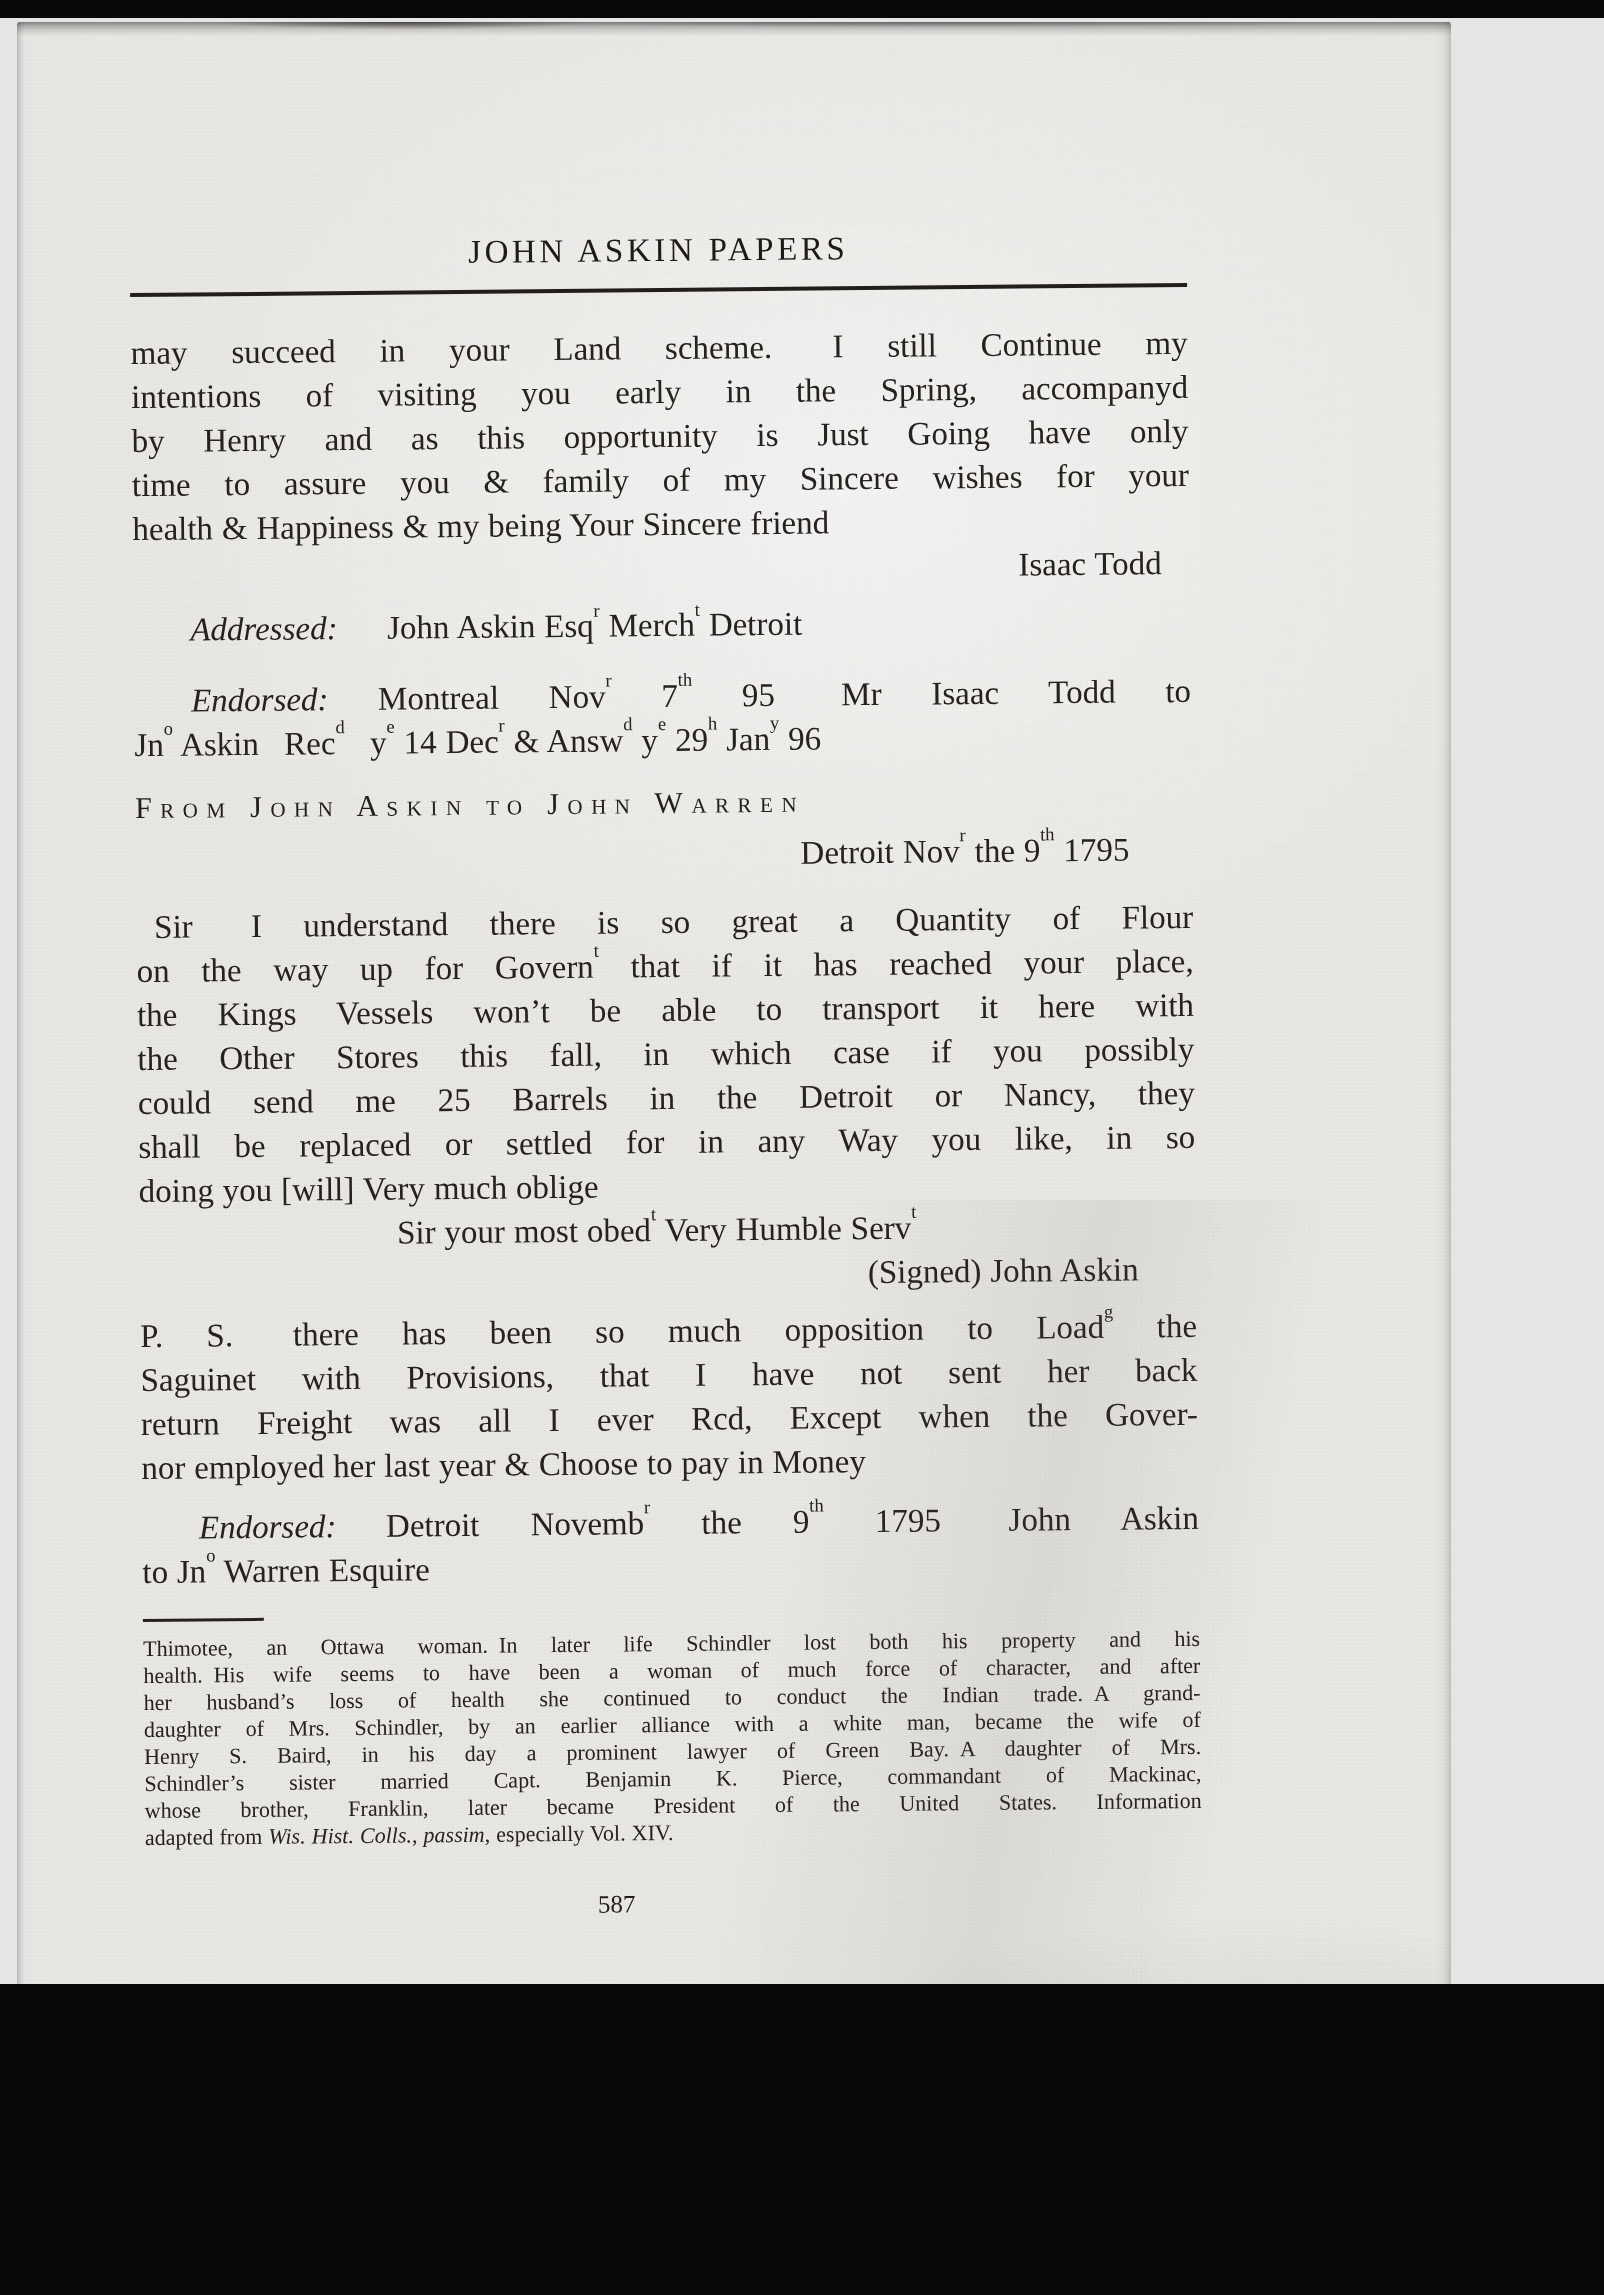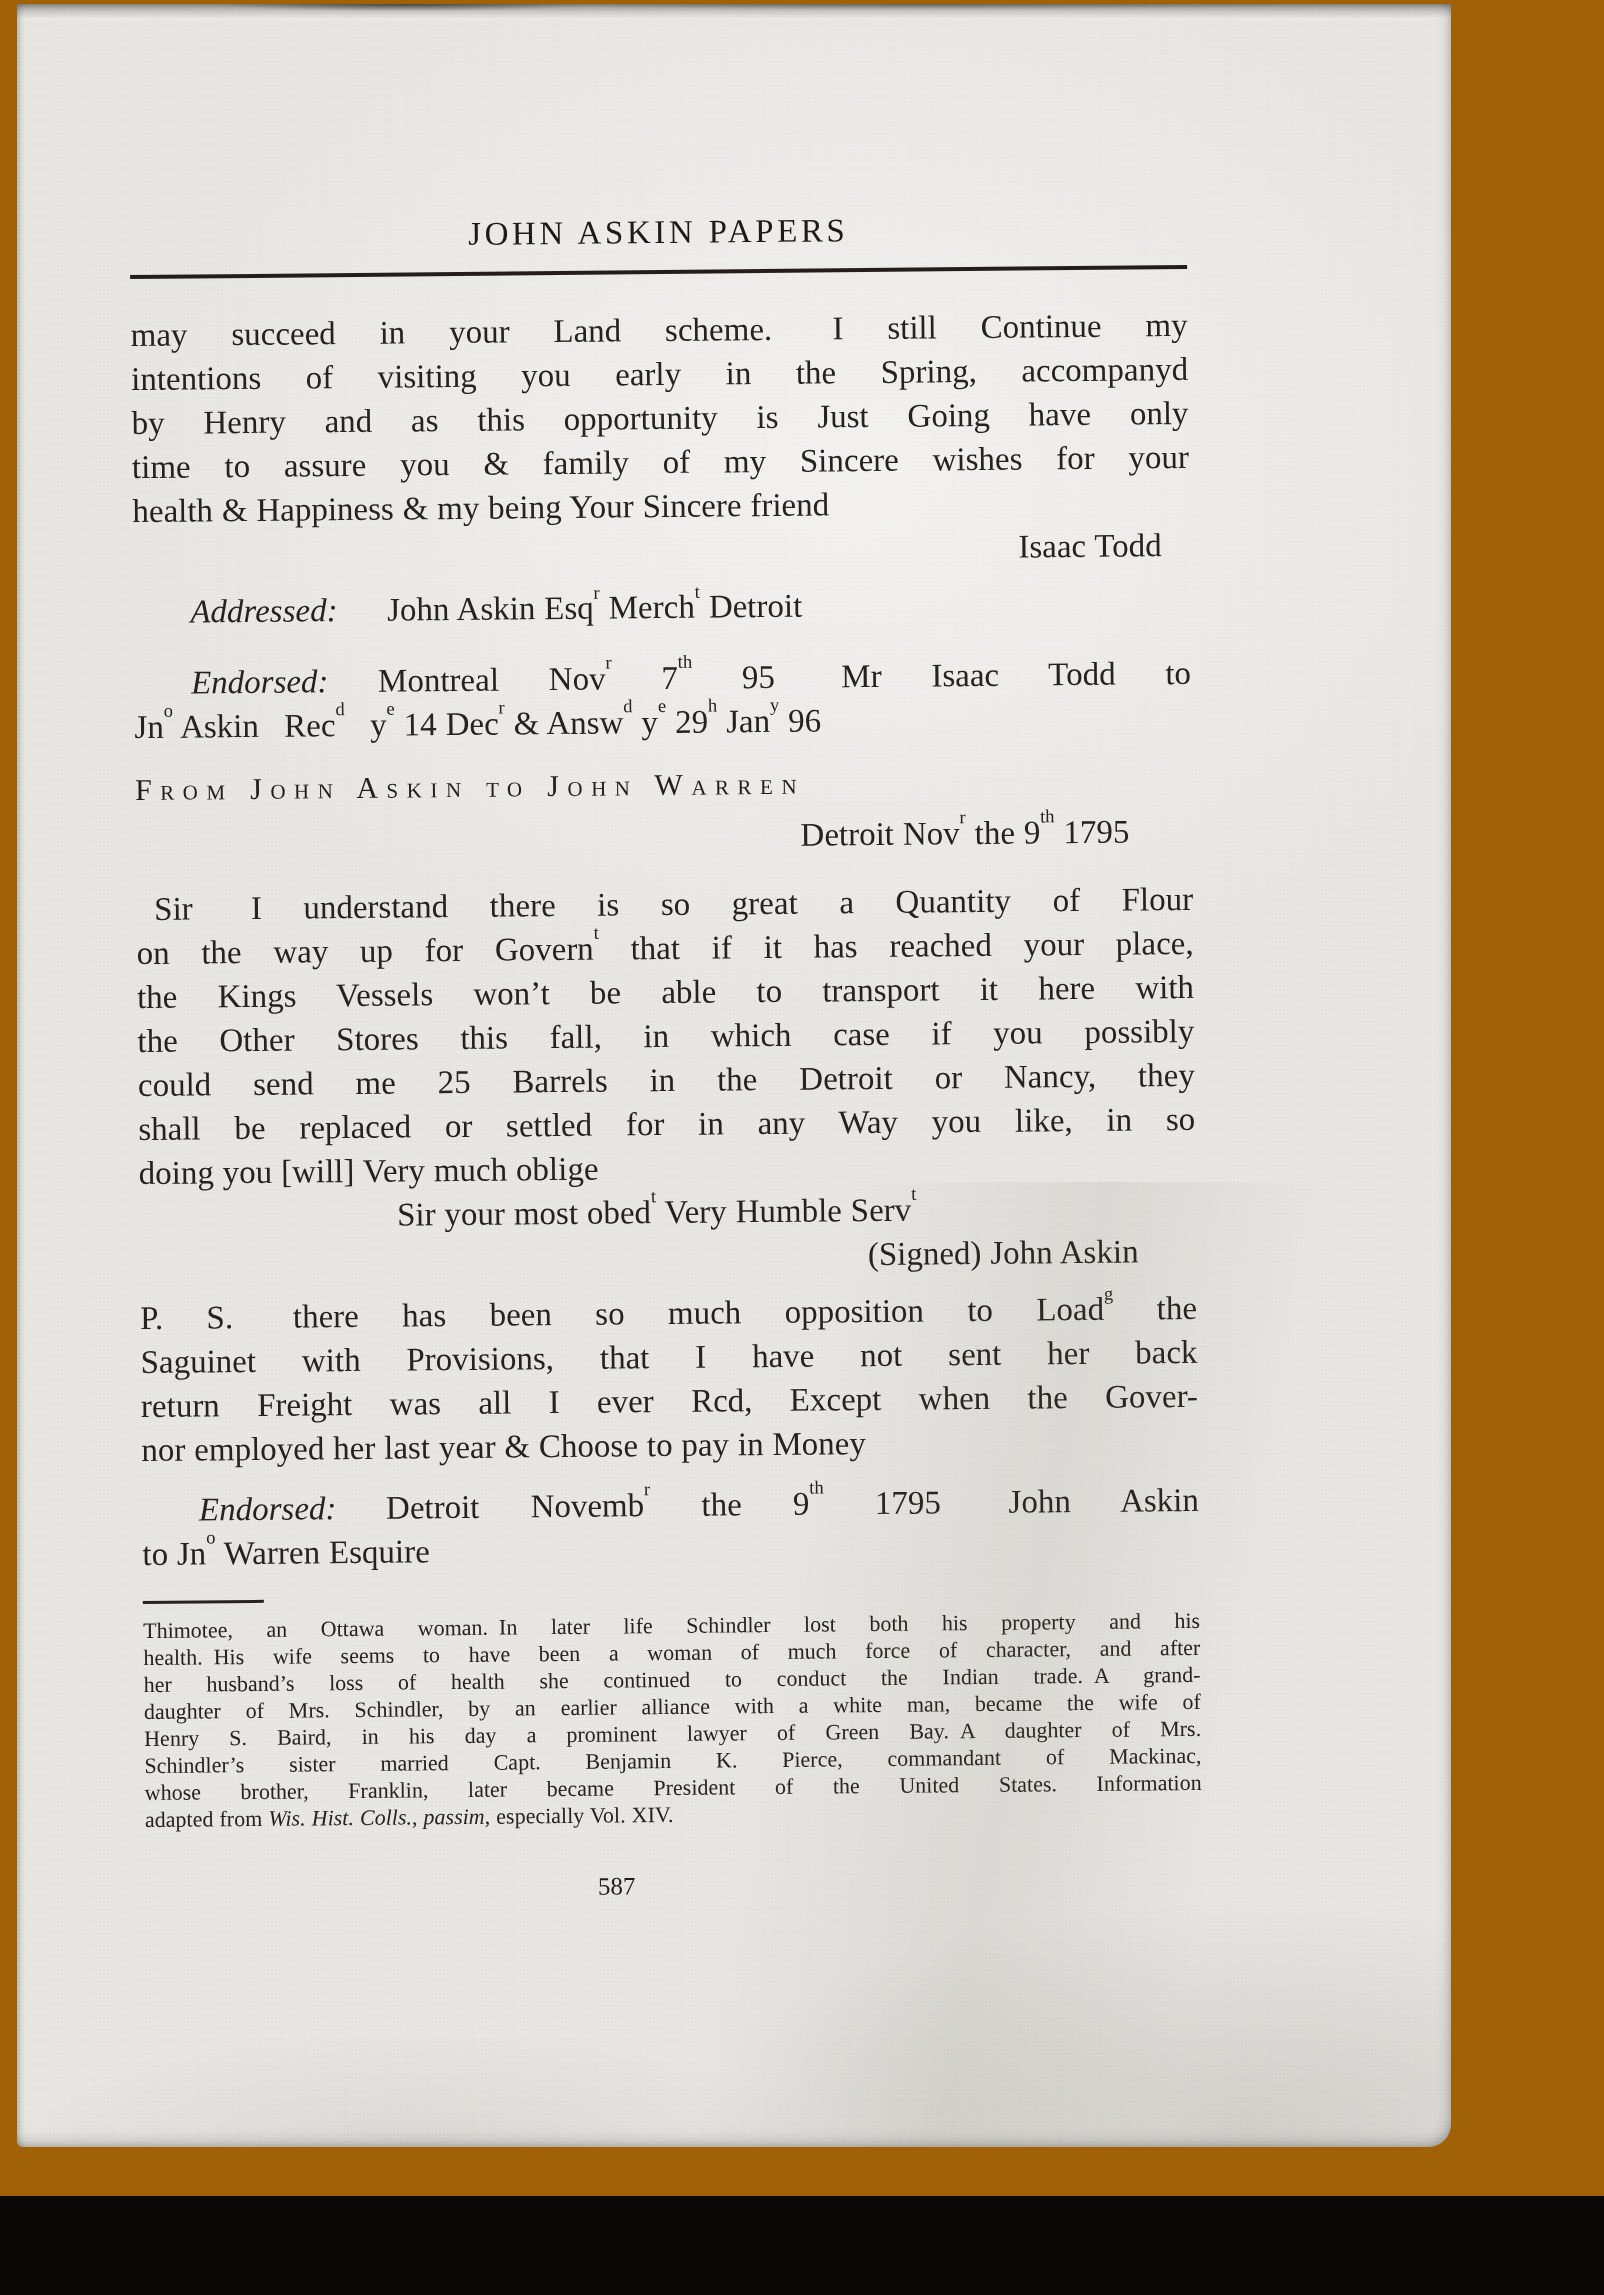--- a/index.html
+++ b/index.html
@@ -1,16 +1,16 @@
 <!DOCTYPE html>
 <html style="font-size:9.7px"><head>
 <meta charset="utf-8">
 <style>
   html,body{margin:0;padding:0;background:#090807;}
-  .bg{position:relative;width:1604px;height:2196px;background:#a16207;overflow:hidden;}
+  .bg{position:relative;width:1604px;height:1966px;background:#e5e5e5;overflow:hidden;margin-top:18px;}
 
   .page{
     position:absolute;left:17px;top:3.6px;width:1434px;height:2143px;
     background-color:#e9e8e4;
     background-image:
       radial-gradient(1027px 785px at 58% 22%, rgba(255,255,255,.45), rgba(255,255,255,0) 70%),
       repeating-linear-gradient(0deg, rgba(255,255,255,.028) 0 1.2px, rgba(0,0,0,.016) 1.2px 2.4px),
       repeating-linear-gradient(90deg, rgba(255,255,255,.012) 0 1.8px, rgba(0,0,0,.008) 1.8px 4.2px);
     border-radius:2.4px 2.4px 23px 6px;
     box-shadow:

